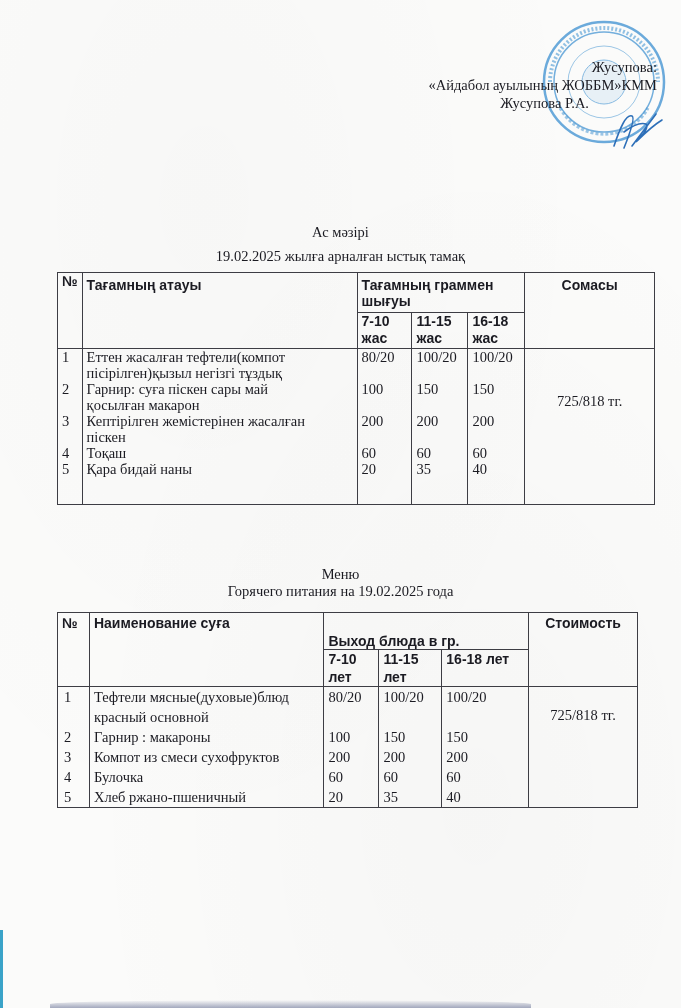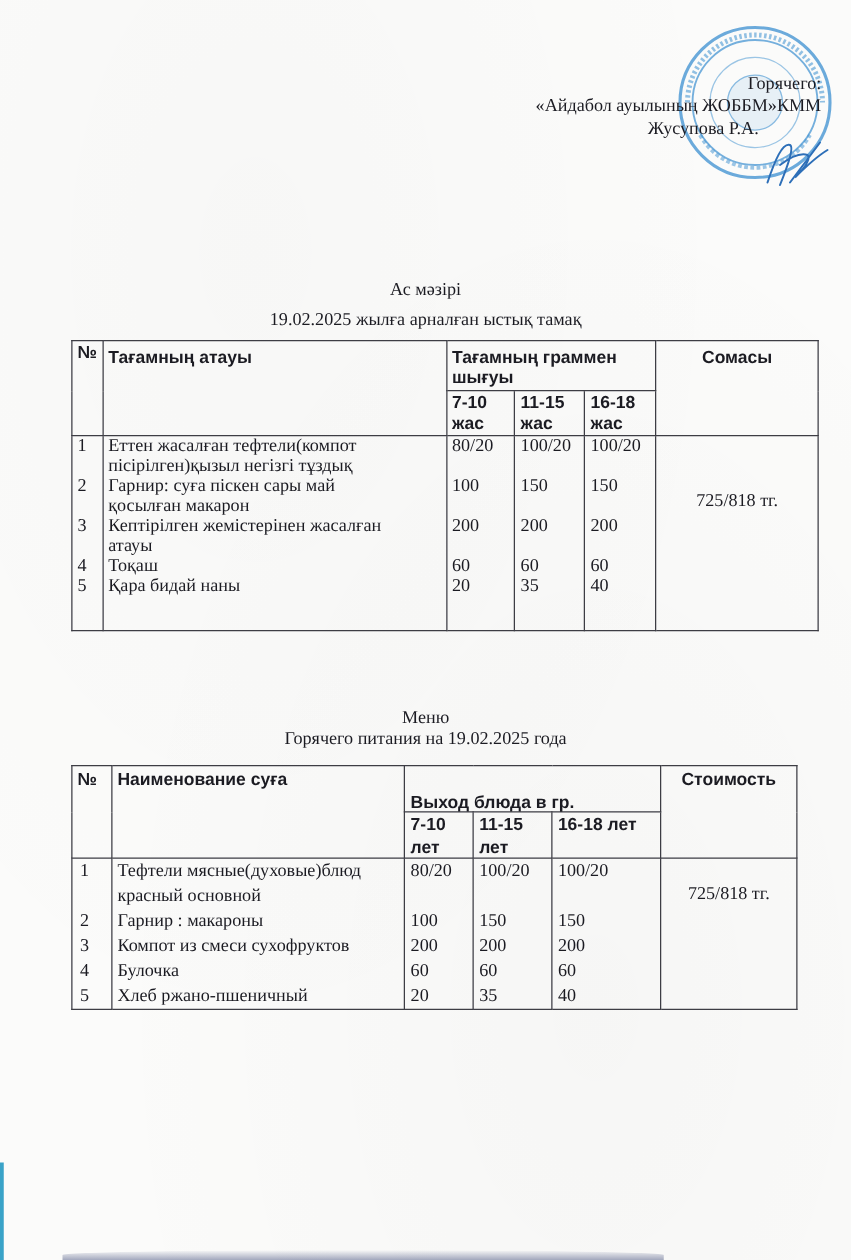--- a/index.html
+++ b/index.html
@@ -70,23 +70,23 @@
 <svg class="stamp" viewBox="0 0 128 128">
   <circle cx="64" cy="64" r="60" fill="none" stroke="#3b8fd0" stroke-width="2.5" opacity="0.75"></circle>
   <circle cx="64" cy="64" r="50" fill="none" stroke="#3b8fd0" stroke-width="1.5" opacity="0.7"></circle>
   <circle cx="64" cy="64" r="36" fill="none" stroke="#3b8fd0" stroke-width="1" opacity="0.5"></circle>
   <circle cx="64" cy="64" r="22" fill="rgba(59,143,208,0.18)" stroke="#3b8fd0" stroke-width="1" opacity="0.6"></circle>
   <path d="M10 64 A54 54 0 0 1 118 64" fill="none" stroke="#3b8fd0" stroke-width="4" stroke-dasharray="2 2" opacity="0.55"></path>
   <path d="M20 90 A50 50 0 0 0 108 90" fill="none" stroke="#3b8fd0" stroke-width="3" stroke-dasharray="3 2" opacity="0.5"></path>
 </svg>
 
 <div class="approval">
-  <div class="l1">Горячего:</div>
+  <div class="l1">Жусупова:</div>
   <div class="l2">«Айдабол ауылының ЖОББМ»КММ</div>
-  <div class="l4" style="margin-right:50px">Жусупова Р.А.</div>
+  <div class="l4" style="margin-right:68px">Жусупова Р.А.</div>
 </div>
 
 <svg class="signature" viewBox="0 0 60 44">
   <path d="M8 38 C 14 20, 20 6, 26 8 C 30 10, 22 30, 18 40 M18 24 C 26 18, 34 14, 40 16 C 44 20, 34 30, 30 34 C 38 26, 46 18, 56 12 M26 38 L 50 6" fill="none" stroke="#2d6fb8" stroke-width="1.6" stroke-linecap="round"></path>
 </svg>
 
 <div class="title" style="top:224px">Ас мәзірі</div>
 <div class="title" style="top:248px">19.02.2025 жылға арналған ыстық тамақ</div>
 
 <table class="menu kz">
@@ -120,21 +120,21 @@
       <div>&nbsp;</div>
       <div>4</div>
       <div>5</div>
     </td>
     <td class="cell-lines">
       <div>Еттен жасалған тефтели(компот</div>
       <div>пісірілген)қызыл негізгі тұздық</div>
       <div>Гарнир: суға піскен сары май</div>
       <div>қосылған макарон</div>
       <div>Кептірілген жемістерінен жасалған</div>
-      <div>атауы</div>
+      <div>піскен</div>
       <div>Тоқаш</div>
       <div>Қара бидай наны</div>
     </td>
     <td class="cell-lines">
       <div>80/20</div>
           <div>&nbsp;</div>
       <div>100</div>
           <div>&nbsp;</div>
       <div>200</div>
           <div>&nbsp;</div>

